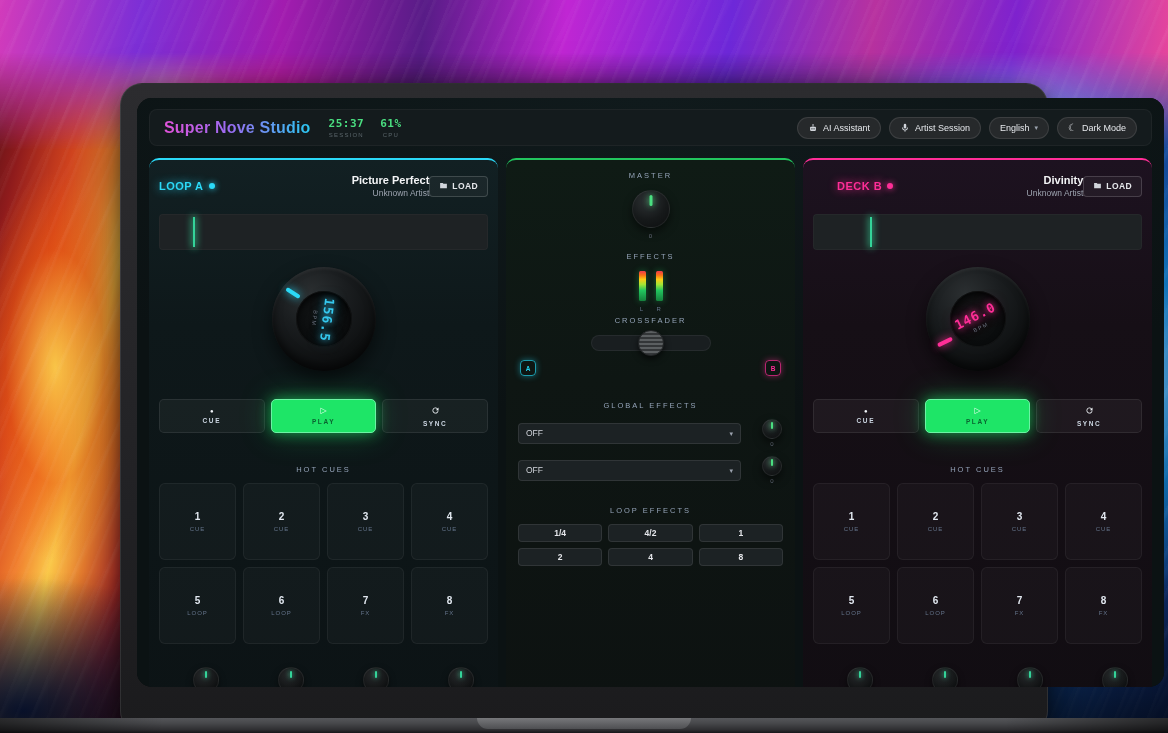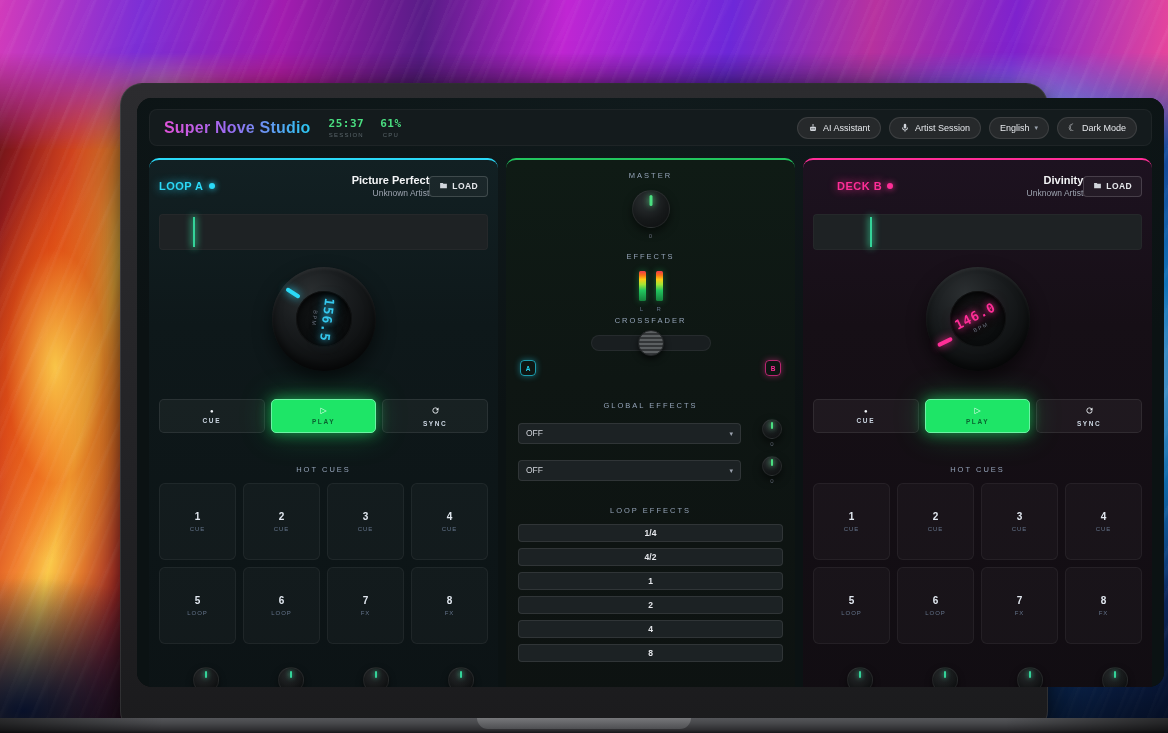--- a/index.html
+++ b/index.html
@@ -181,21 +181,21 @@
   .fx-label { margin-top:25px; }
   .fx-row { display:flex; align-items:center; gap:20px; margin-top:9px; }
   .fx-select { flex:1; height:21px; background:#1c2224; border:1px solid rgba(255,255,255,.09);
     border-radius:4px; display:flex; align-items:center; justify-content:space-between;
     padding:0 7px; font-size:8.5px; color:#d1d5db; cursor:pointer; }
   .fx-knob-wrap { width:22px; text-align:center; }
   .fx-knob { width:20px; height:20px; margin:0 auto 2px; }
   .fx-knob::after { content:""; position:absolute; left:50%; top:2px; transform:translateX(-50%);
     width:2px; height:7px; border-radius:1px; background:#4ade80; box-shadow:0 0 5px #4ade80; }
   .loop-label { margin-top:22px; }
-  .loop-grid { display:grid; grid-template-columns:repeat(1,1fr); gap:6px; margin-top:9px; }
+  .loop-grid { display:grid; grid-template-columns:repeat(3,1fr); gap:6px; margin-top:9px; }
   .loop-btn { height:18px; background:#1c2224; border:1px solid rgba(255,255,255,.09);
     border-radius:4px; color:#e5e7eb; font-size:8.5px; font-weight:bold; cursor:pointer;
     font-family:"Liberation Sans",sans-serif; }
 </style>
 </head>
 <body>
 
 <div class="wallpaper">
   <div class="bg-main"></div>
   <div class="bg-top"></div>

